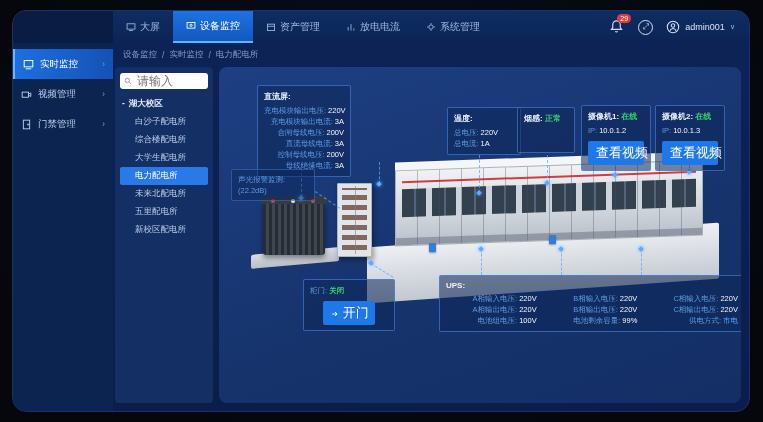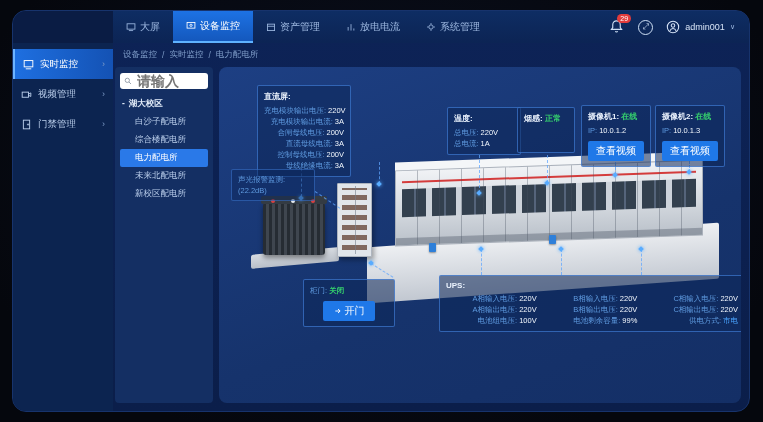--- a/index.html
+++ b/index.html
@@ -35,36 +35,36 @@
   .side-item.active svg{stroke:#fff;}
 
   .content-col{flex:1;display:flex;flex-direction:column;min-width:0;}
   .breadcrumb{height:24px;display:flex;align-items:center;gap:5px;padding-left:10px;font-size:8.5px;color:#7e9cc8;}
   .content-row{flex:1;display:flex;padding:0 8px 10px 2px;min-height:0;}
 
   
   .tree{width:98px;flex:none;background:#142f63;border-radius:4px;margin-right:6px;padding:6px 5px;}
   .search-box{display:flex;align-items:center;gap:3px;background:#fff;border-radius:3px;height:16px;padding:0 4px;}
   .search-box svg{width:8px;height:8px;stroke:#9aa3ae;fill:none;stroke-width:1.5;flex:none;}
-  .search-box input{border:none;outline:none;width:100%;font-size:14px;color:#333;background:transparent;font-weight:bold;}
+  .search-box input{border:none;outline:none;width:100%;font-size:12px;color:#333;background:transparent;}
   .tree-root{margin:9px 0 3px 2px;color:#e4eefb;font-size:8.5px;font-weight:bold;display:flex;gap:4px;}
   .tree-item{padding:3px 2px 3px 15px;color:#b9cdea;font-size:8.5px;cursor:pointer;white-space:nowrap;}
   .tree-item.active{background:#2a79e8;color:#fff;border-radius:2px;}
 
   
   .main-panel{flex:1;position:relative;border-radius:8px;overflow:hidden;
       background:linear-gradient(160deg,#1d3f83 0%,#16336c 60%,#142f66 100%);}
 
   .info-panel{position:absolute;background:rgba(12,38,88,.55);border:1px solid rgba(72,136,232,.6);border-radius:2px;padding:5px 6px;}
   .p-title{font-size:8px;font-weight:bold;color:#eaf2fd;margin-bottom:3px;}
   .p-row{font-size:7.5px;line-height:11px;text-align:right;white-space:nowrap;}
   .p-row .lb{color:#5f9be0;}
   .p-row .vl{color:#f2f7fd;margin-left:2px;}
   .status-green{color:#35d06d;font-weight:bold;}
-  .blue-btn{display:block;margin:5px auto 0;background:#1f78e8;color:#fff;font-size:10px;border:none;border-radius:2px;padding:3px 8px;cursor:pointer;white-space:nowrap;}
+  .blue-btn{display:block;margin:5px auto 0;background:#1f78e8;color:#fff;font-size:13px;border:none;border-radius:2px;padding:3px 8px;cursor:pointer;white-space:nowrap;}
   .noise-panel{position:absolute;background:rgba(12,38,88,.45);border:1px solid rgba(72,136,232,.45);border-radius:2px;padding:4px 6px;font-size:7.5px;color:#5f9be0;line-height:11px;}
   .ups-grid{display:grid;grid-template-columns:repeat(3,1fr);grid-auto-flow:column;grid-template-rows:repeat(3,1fr);column-gap:10px;}
 
   
   .floor{position:absolute;left:148px;top:168px;width:352px;height:56px;background:linear-gradient(180deg,#eef0f3,#c2c8d1);transform:skewY(-4deg);border-radius:2px;}
   .cab-top{position:absolute;left:176px;top:90px;width:308px;height:12px;background:#f4f6f8;transform:skewY(-2deg);}
   .cabinets{position:absolute;left:176px;top:98px;width:308px;height:76px;transform:skewY(-2deg);
       background:linear-gradient(180deg,#f0f2f5 0%,#d4d9df 55%,#b9c0c9 100%);border:1px solid #aab1bb;}
   .cab-red{position:absolute;left:2%;top:10px;width:96%;height:2px;background:#d43c3c;}
   .cab-windows{position:absolute;left:2%;top:18px;width:96%;height:28px;
@@ -206,22 +206,24 @@
                   <line x1="7.5" y1="7.5" x2="10.5" y2="10.5"></line>
                 </svg>
               <input placeholder="请输入" style="">
             </div>
             <div class="tree-root">
               <span>-</span>
               <span>湖大校区</span>
             </div>
             <div class="tree-item">白沙子配电所</div>
             <div class="tree-item">综合楼配电所</div>
+            <div class="tree-item">大学生配电所</div>
             <div class="tree-item active">电力配电所</div>
             <div class="tree-item">未来北配电所</div>
+            <div class="tree-item">五里配电所</div>
             <div class="tree-item">新校区配电所</div>
           </div>
 
           <div class="main-panel">
 
             <div class="floor"></div>
             <div class="cab-top"></div>
             <div class="cabinets">
               <div class="cab-red"></div>
               <div class="cab-windows"></div>

